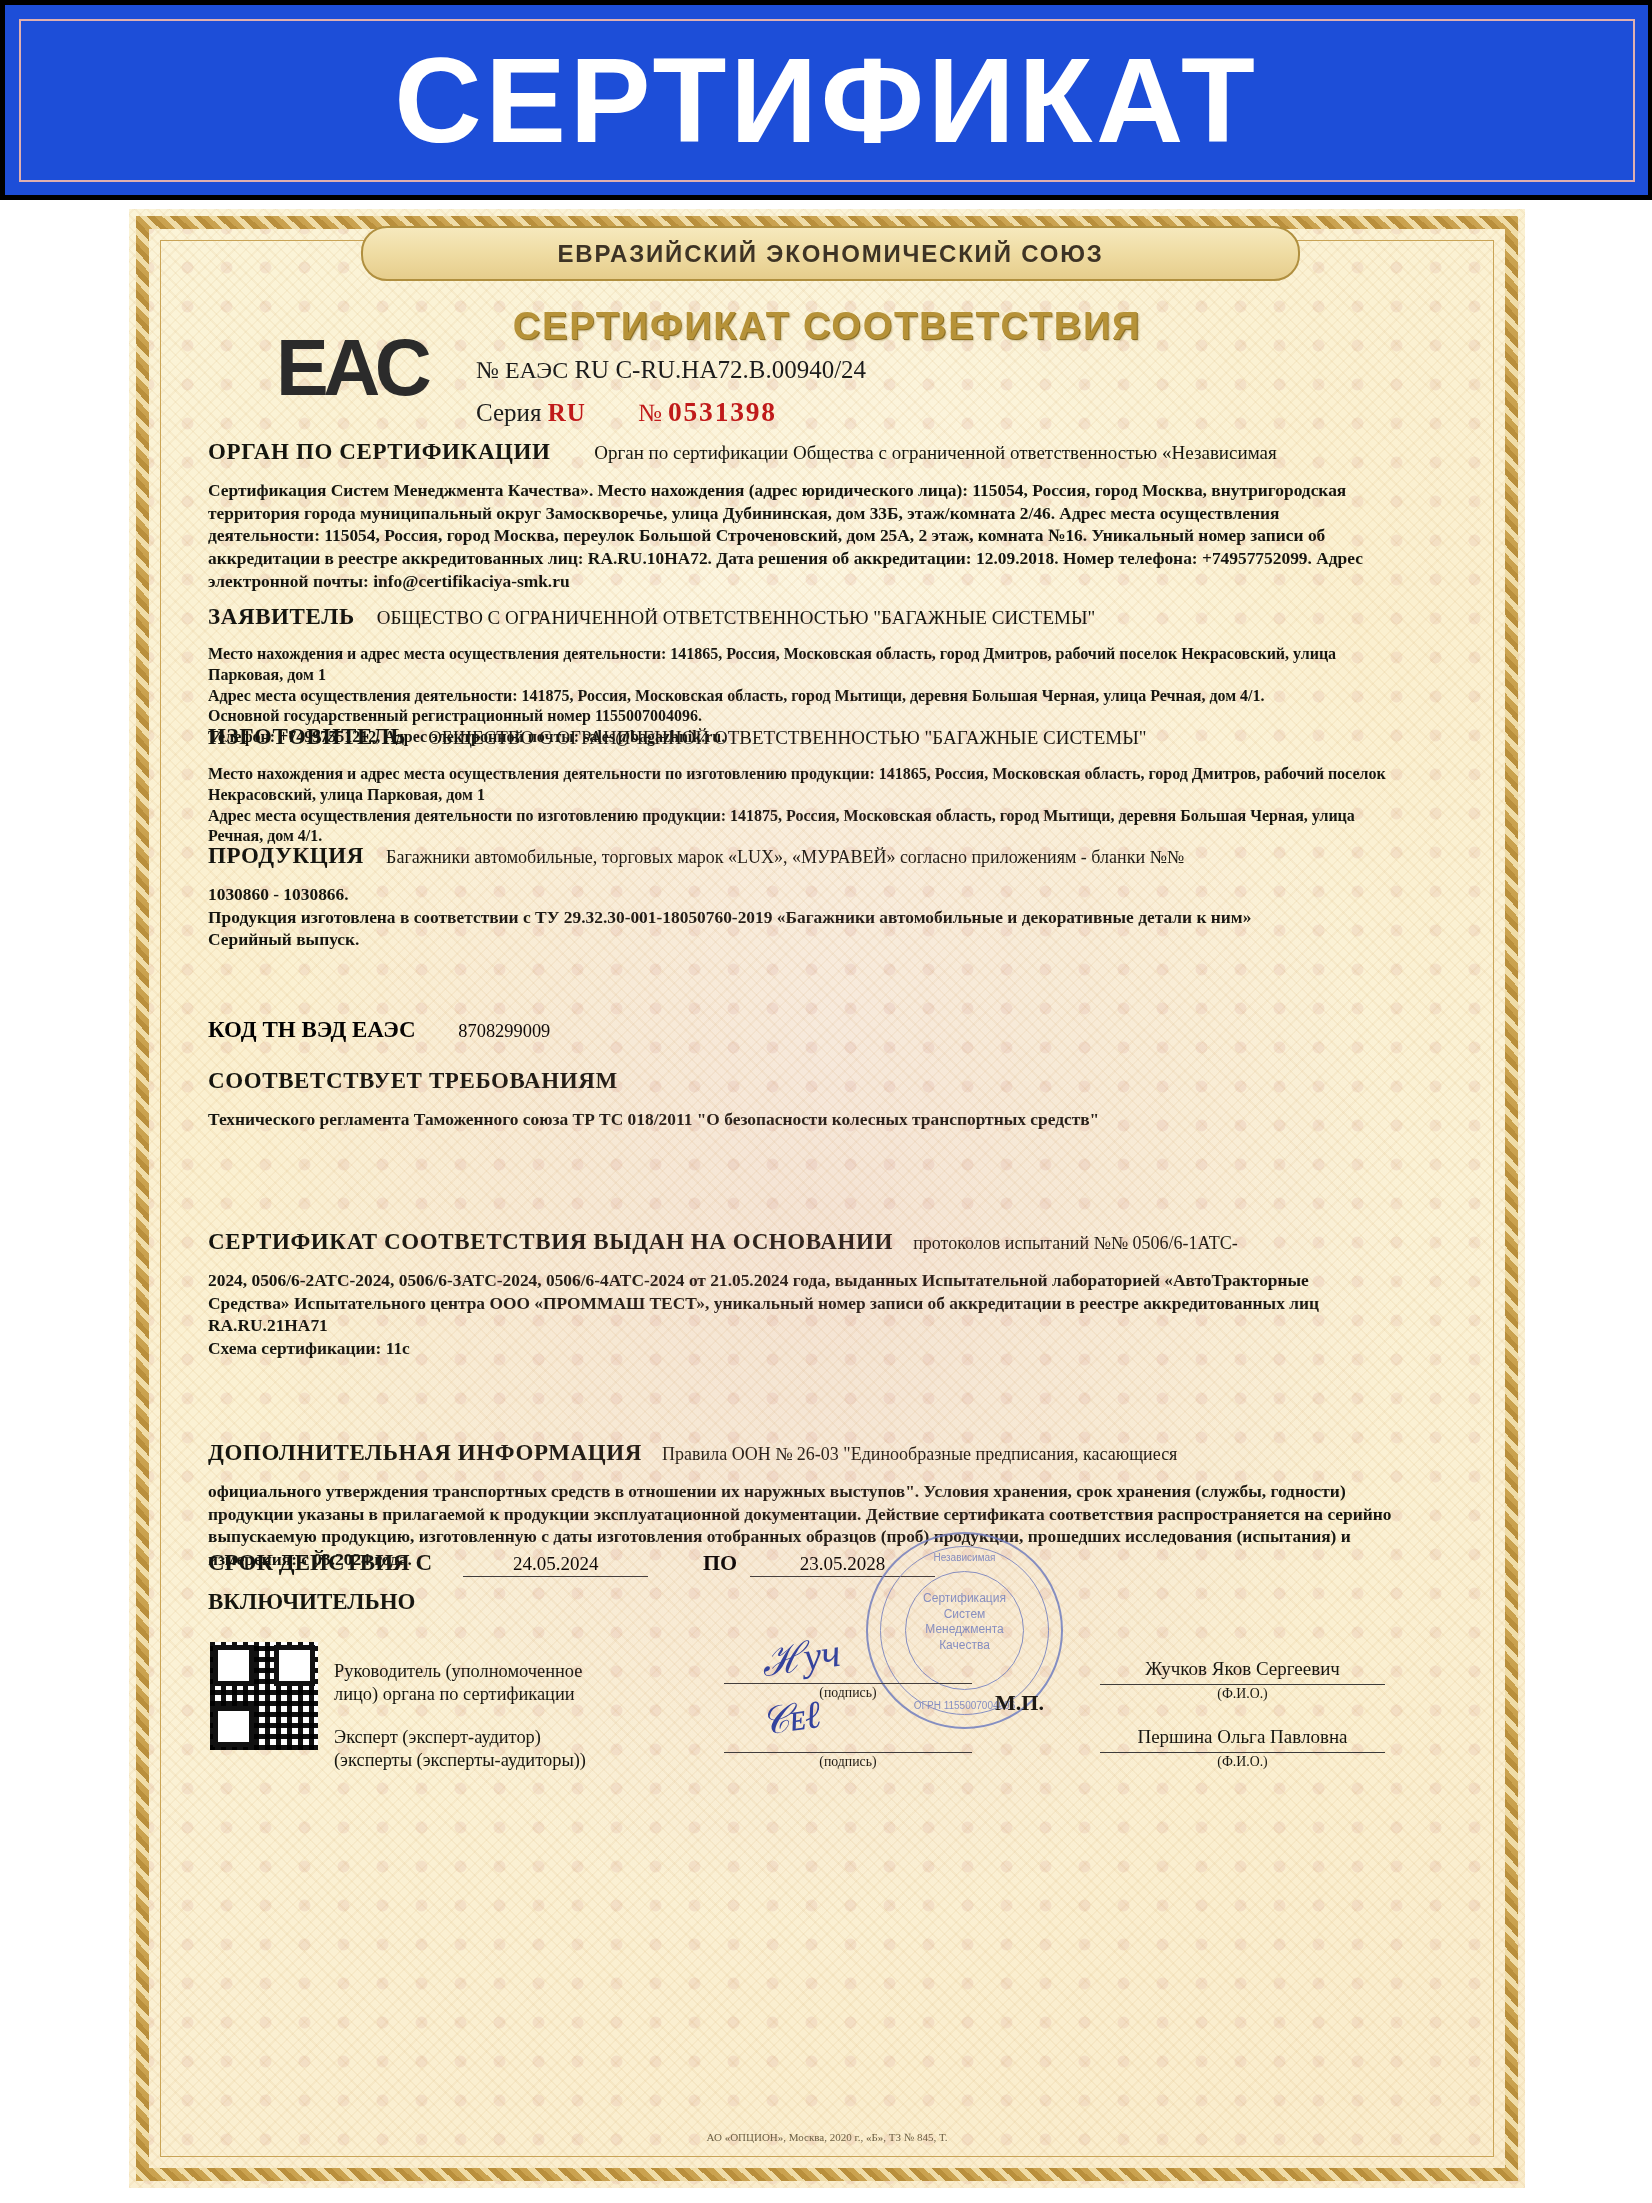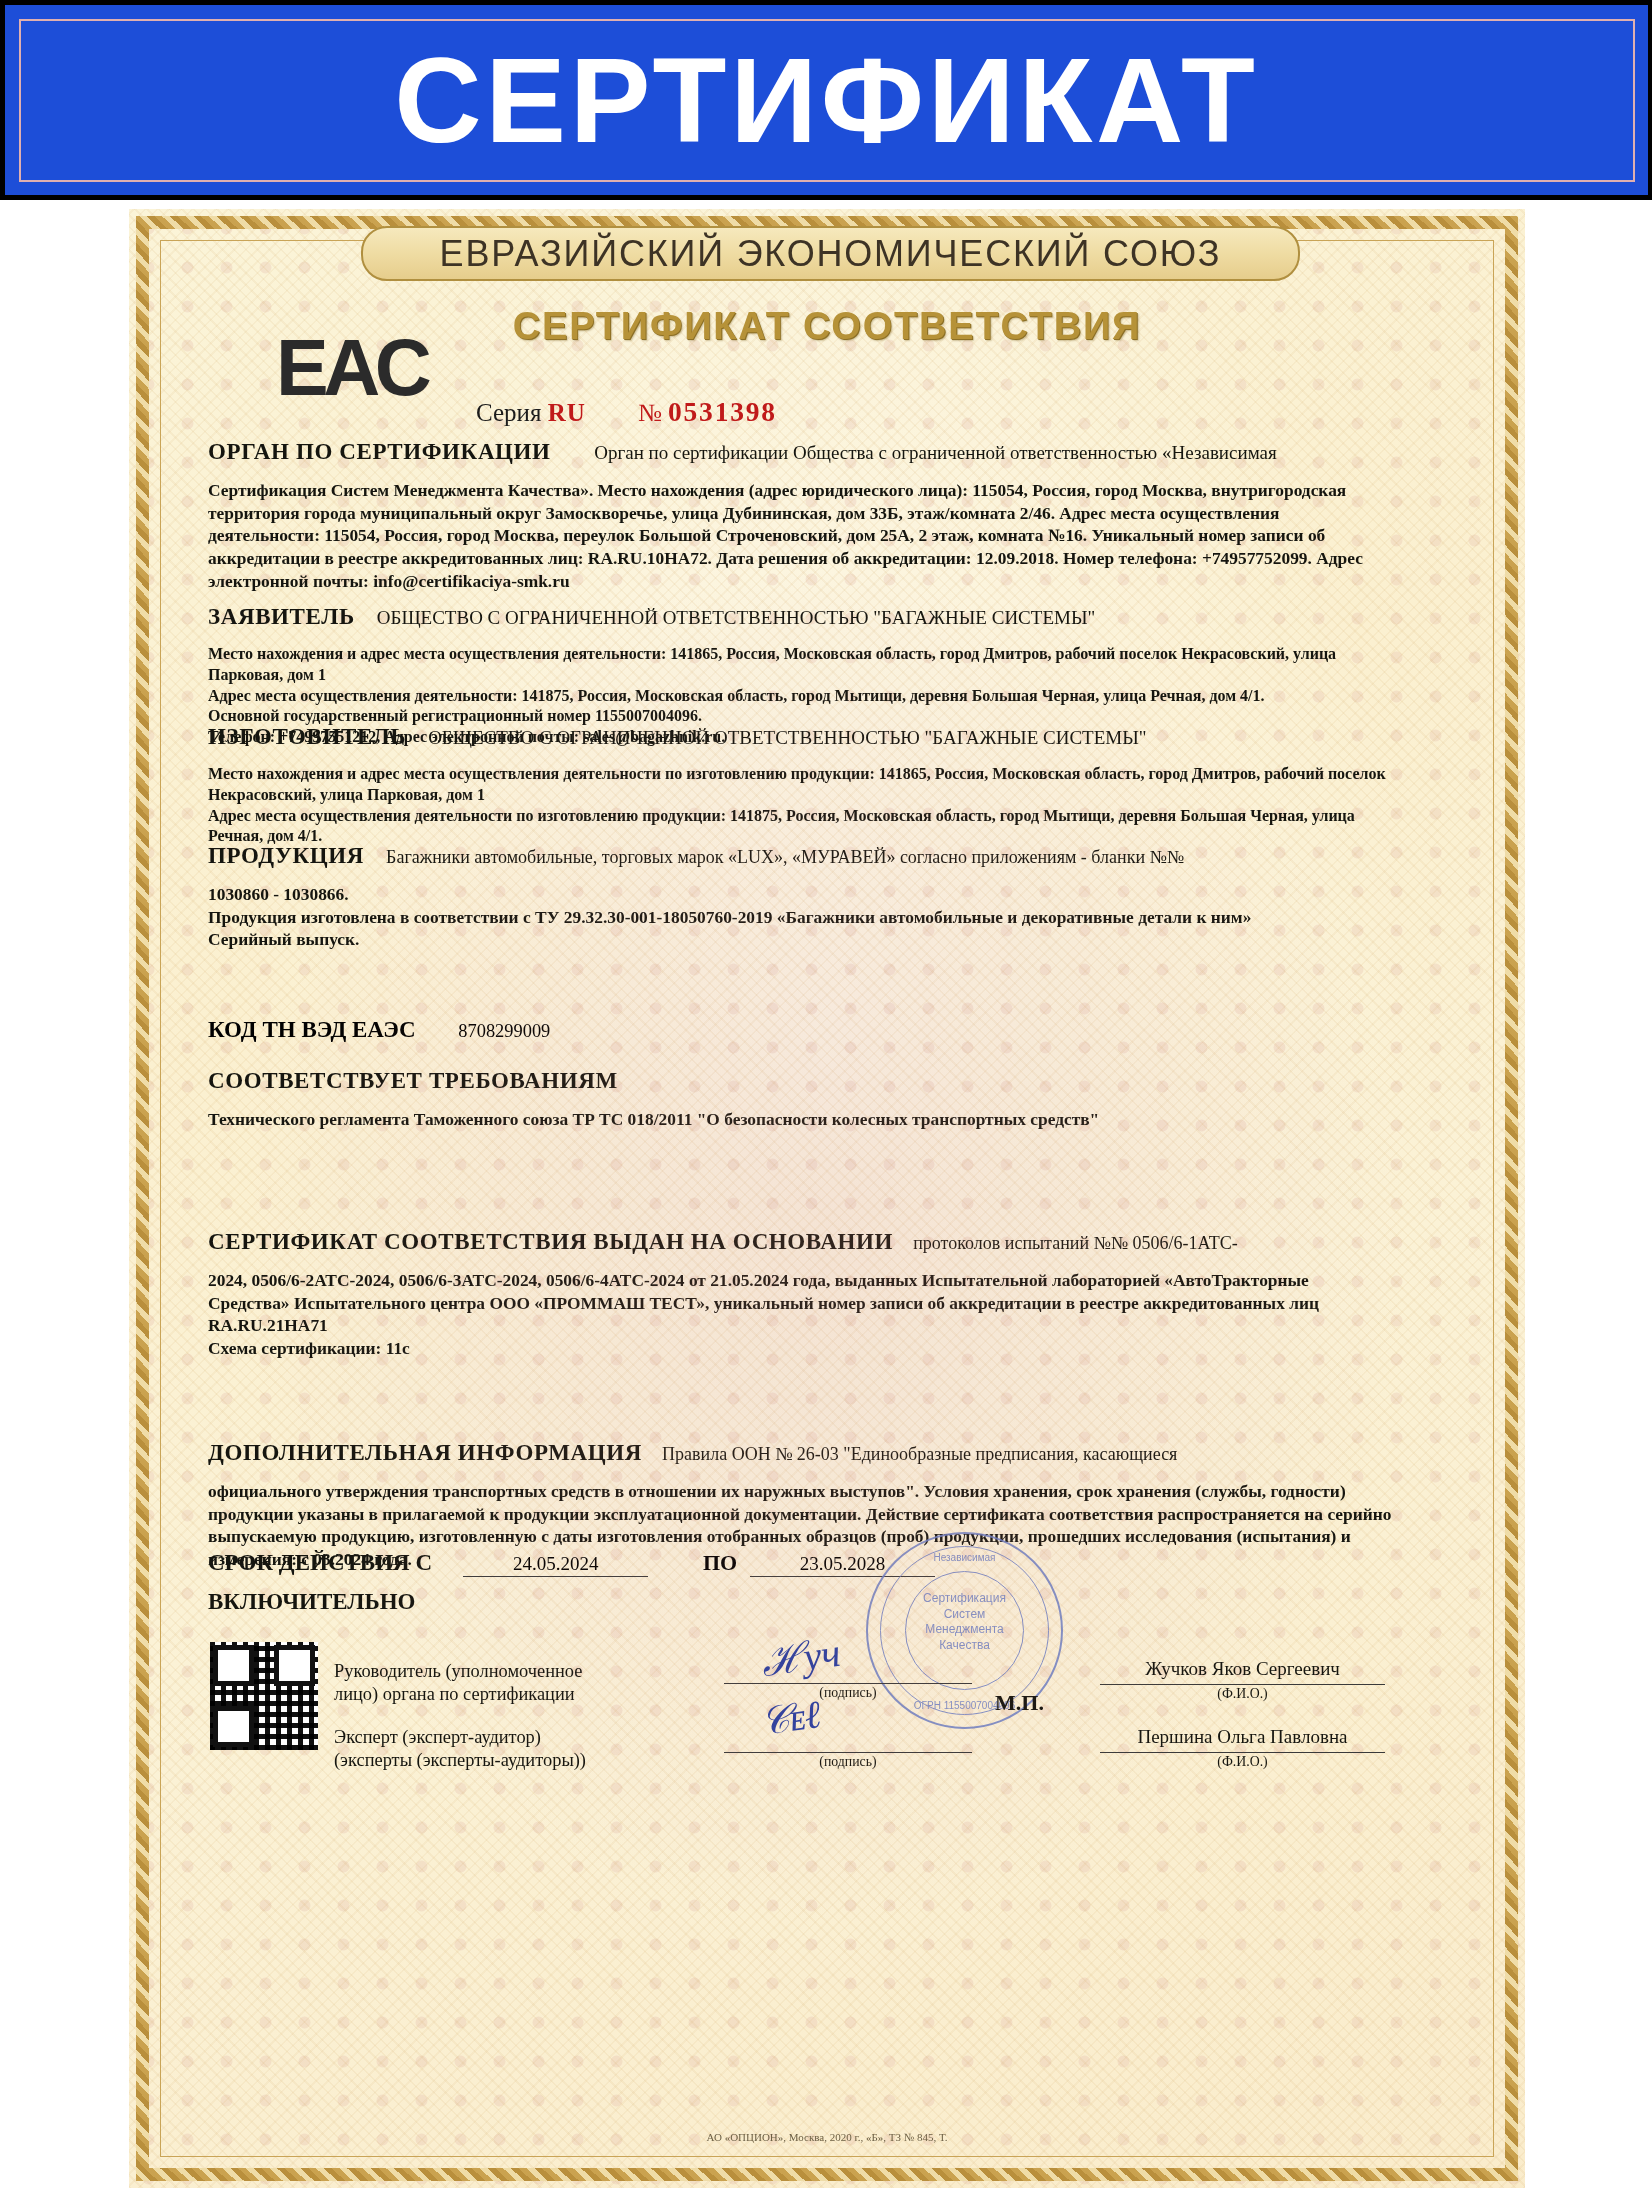--- a/index.html
+++ b/index.html
@@ -106,22 +106,22 @@
     position: absolute;
     left: 188px; top: -20px;
     width: 935px; height: 51px;
     background: linear-gradient(180deg, #f6e9bd 0%, #efdca3 50%, #e6cd8c 100%);
     border: 2.8px solid #b08f3f;
     border-radius: 26px;
     display: flex; align-items: center; justify-content: center;
   }
   .header-plate span {
     font-family: "Liberation Sans", sans-serif;
-    font-weight: normal;
-    font-size: 36px;
+    font-weight: bold;
+    font-size: 24px;
     letter-spacing: 1.8px;
     color: #3d3325;
     white-space: nowrap;
   }
 
   .title {
     position: absolute;
     left: 0; top: 59px; width: 1308px;
     text-align: center;
     font-family: Liberation Sans, sans-serif;
@@ -300,20 +300,24 @@
   <div class="content">
 
     <div class="header-plate">
       <span>ЕВРАЗИЙСКИЙ ЭКОНОМИЧЕСКИЙ СОЮЗ</span>
     </div>
 
     <div class="title">СЕРТИФИКАТ СООТВЕТСТВИЯ</div>
 
     <div class="eac-mark">ЕAC</div>
 
+    <div class="num-line">
+      <span class="lbl">№ ЕАЭС</span>
+      <span>RU C-RU.НА72.В.00940/24</span>
+    </div>
 
     <div class="seria-line">
       <span>Серия</span>
       <span class="ru">RU</span>
       <span class="numno" style="margin-left:46px">№</span>
       <span class="numval">0531398</span>
     </div>
 
     <div class="section" style="top:193px">
       <span class="sec-head">ОРГАН ПО СЕРТИФИКАЦИИ</span>

